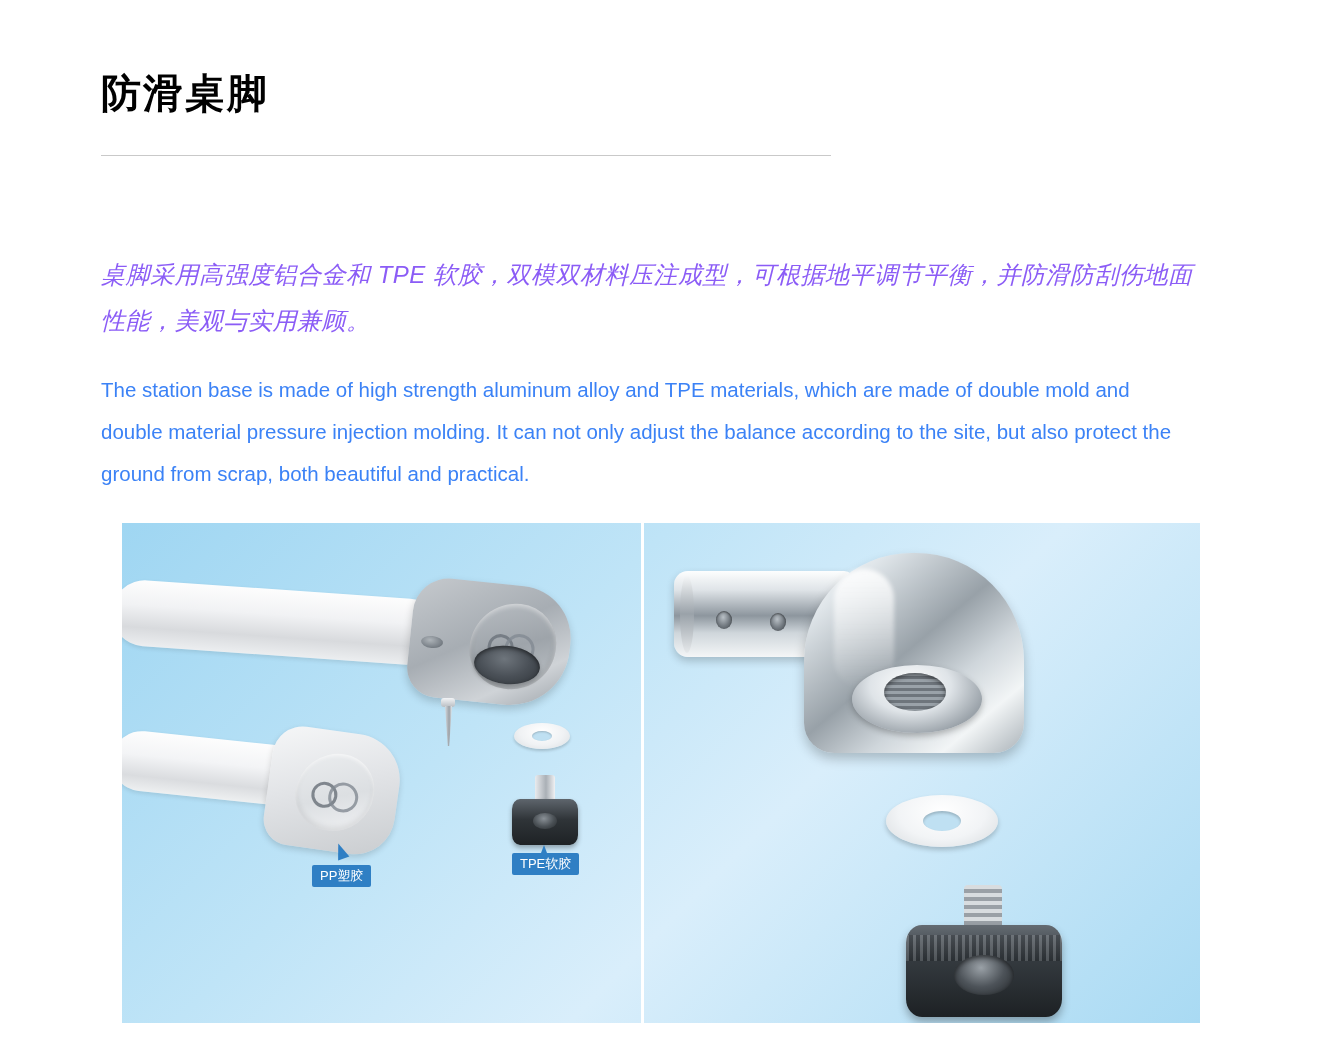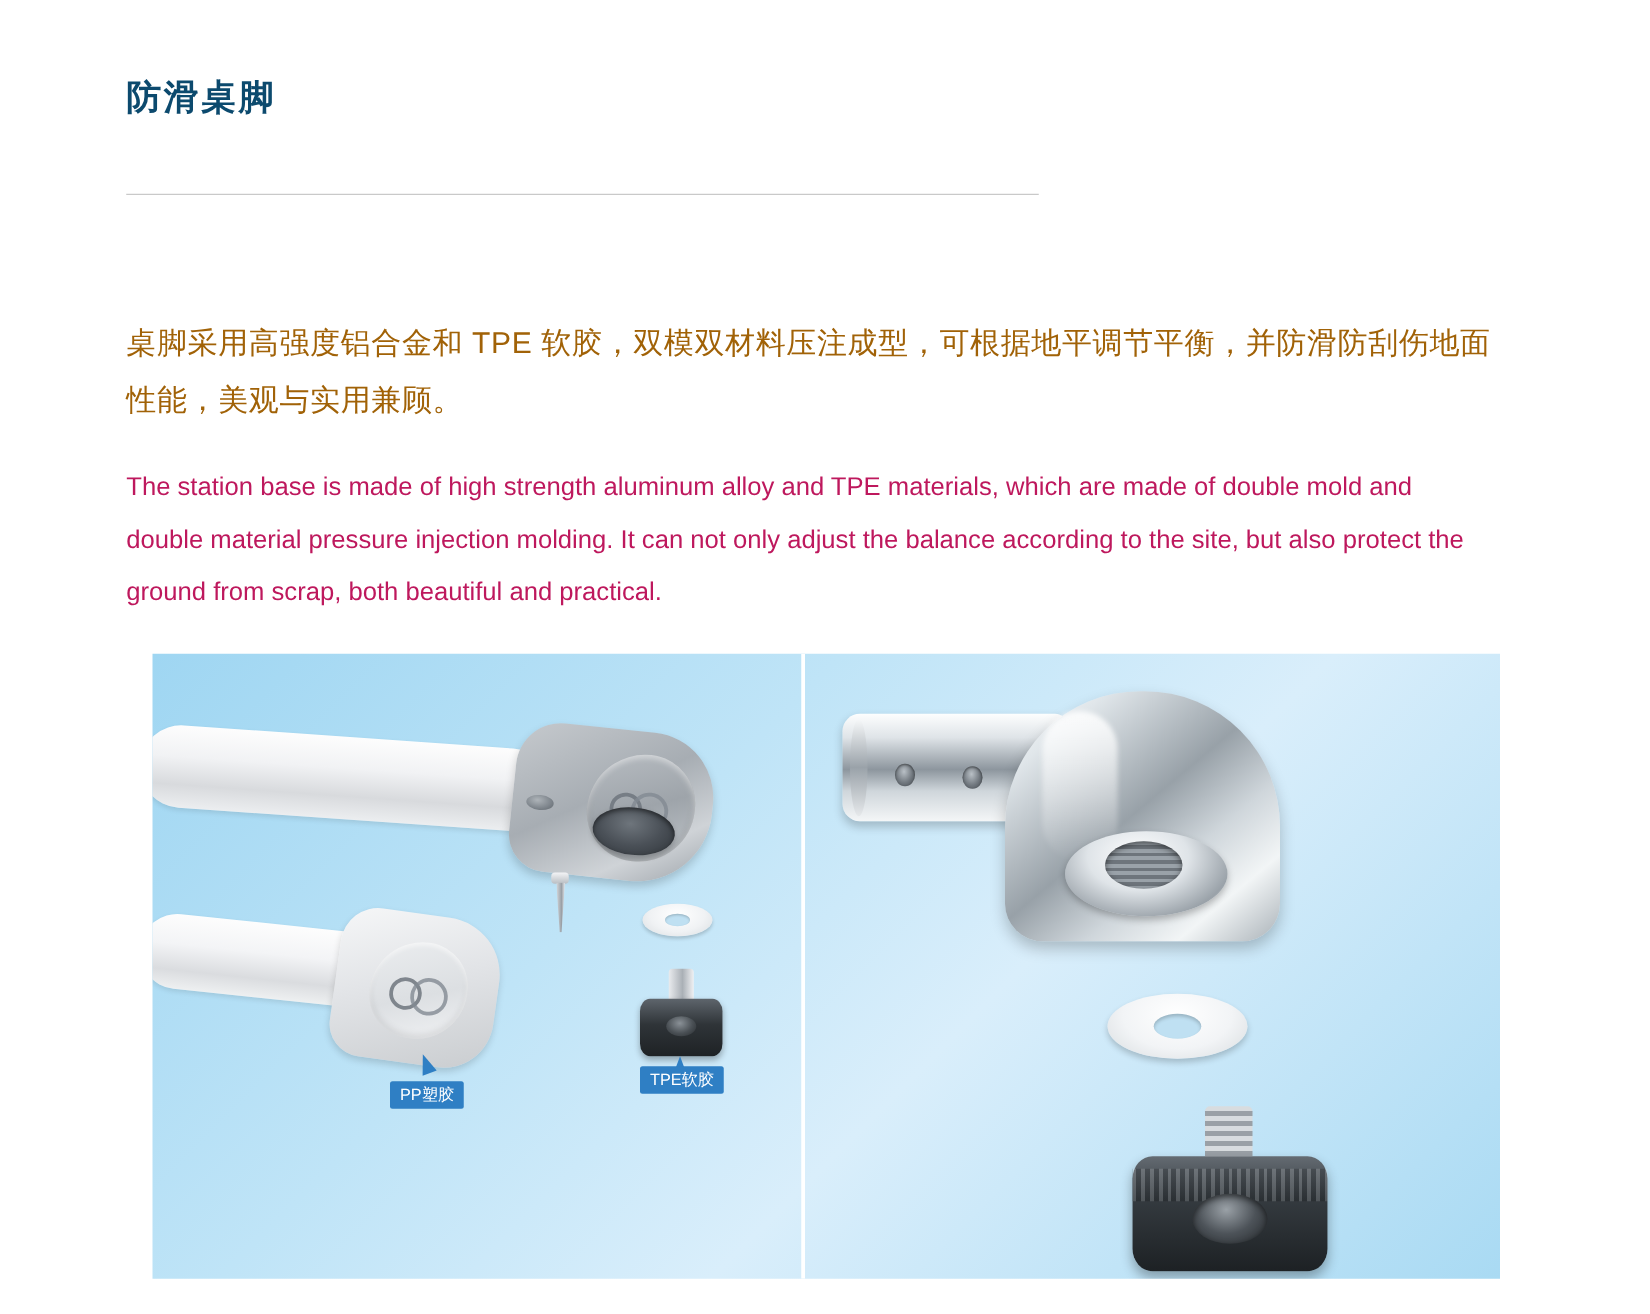--- a/index.html
+++ b/index.html
@@ -18,52 +18,53 @@
   .page {
     position: absolute;
     left: 0; top: 0;
     width: 1320px;
     height: 1051px;
   }
   .title {
     position: absolute;
     left: 101px;
     top: 42px;
-    font-size: 28px;
+    font-size: 40px;
     font-weight: bold;
     letter-spacing: 2px;
-    color: #0c4a6e;
+    color: #000000;
     line-height: 1.2;
   }
   .divider {
     position: absolute;
     left: 101px;
     top: 155px;
     width: 730px;
     height: 1px;
     background: #c9c9c9;
   }
   .para-cn {
     position: absolute;
     left: 101px;
     top: 228px;
     width: 1100px;
     font-size: 24px;
     line-height: 46px;
-    color: #a16207;
+    color: #8b5cf6;
     letter-spacing: 0.5px;
+    font-style: italic;
   }
   .para-en {
     position: absolute;
     left: 101px;
     top: 348px;
     width: 1095px;
     font-size: 20.5px;
     line-height: 42px;
-    color: #be185d;
+    color: #3b82f6;
   }
   .figure {
     position: absolute;
     left: 122px;
     top: 523px;
     width: 1078px;
     height: 500px;
     background: linear-gradient(135deg, #9fd6f2 0%, #bfe4f7 35%, #d9eefb 60%, #a9daf3 100%);
     overflow: hidden;
   }

